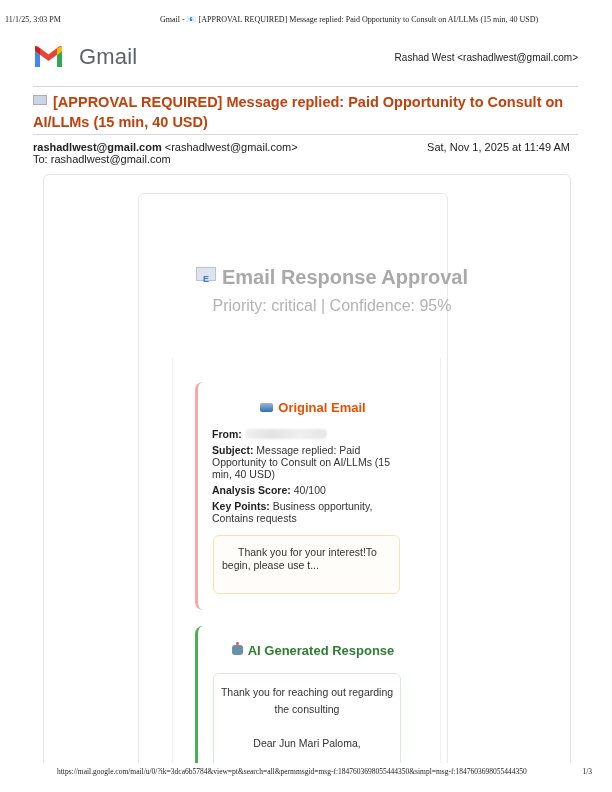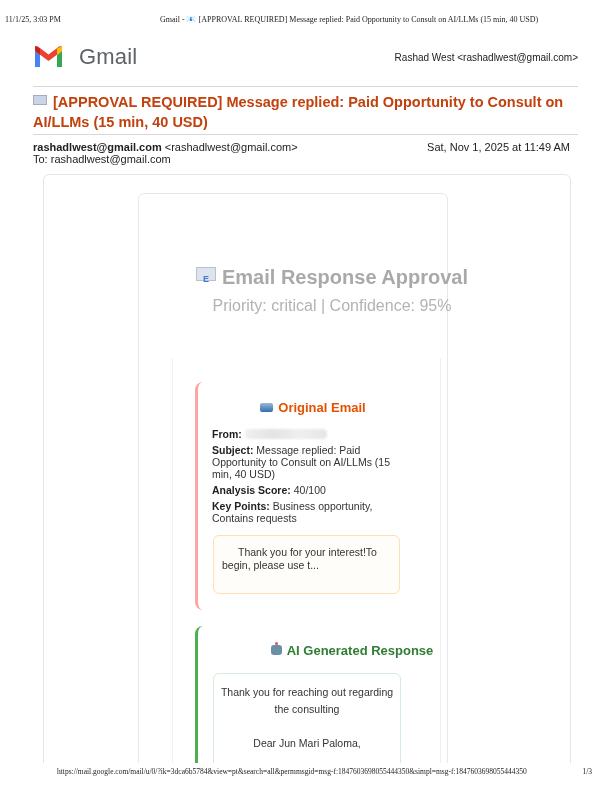--- a/index.html
+++ b/index.html
@@ -23,21 +23,21 @@
   .hero .title { font-size: 20px; font-weight: bold; color: #a9a9a9; line-height: 25px; }
   .hero .env-icon { display: inline-block; width: 18px; height: 12px; background: #dde4ee; border: 1px solid #b8c2d0; position: relative; vertical-align: 3px; margin-right: 6px; }
   .hero .env-icon::after { content: "E"; position: absolute; left: 6px; top: -1px; font-size: 9px; color: #3a7bd5; font-weight: bold; }
   .hero .sub { font-size: 16px; color: #b3b3b3; margin-top: 7px; }
   .content-area { position: absolute; left: 172px; top: 358px; width: 267px; height: 440px; border-left: 1px solid #eef0f5; border-right: 1px solid #eef0f5; }
   .section { position: absolute; left: 195px; width: 222px; border-left: 3px solid #fca5a5; border-radius: 8px 0 0 8px; }
   .section.orig { top: 382px; height: 228px; }
   .section.ai { top: 626px; height: 200px; border-left-color: #4caf50; }
   .section h3 { margin: 0; position: absolute; left: 0; width: 230px; text-align: center; font-size: 13px; font-weight: bold; }
   .section.orig h3 { top: 18px; color: #e65100; }
-  .section.ai h3 { top: 17px; color: #2e7d32; padding-left: 39px; }
+  .section.ai h3 { top: 17px; color: #2e7d32; }
   .ico-tray { display: inline-block; width: 13px; height: 9px; background: linear-gradient(#9fb6d3, #2f6fb0); border-radius: 2px; vertical-align: 0; margin-right: 5px; }
   .ico-robot { display: inline-block; width: 11px; height: 10px; background: #6b8fa8; border-radius: 3px; vertical-align: 0; margin-right: 5px; position: relative; }
   .ico-robot::before { content: ""; position: absolute; left: 4px; top: -3px; width: 3px; height: 3px; background: #d9534f; border-radius: 50%; }
   .fields { position: absolute; left: 14px; top: 46px; width: 200px; text-align: left; font-size: 10.5px; line-height: 12px; color: #333; }
   .fields p { margin: 0 0 4px 0; }
   .fields b { color: #222; }
   .blur { display: inline-block; width: 82px; height: 10px; background: linear-gradient(90deg, #f0f0f0, #e3e3e3, #efefef, #e6e6e6); border-radius: 4px; vertical-align: -1px; filter: blur(1.2px); }
   .snippet { position: absolute; left: 213px; top: 535px; width: 187px; height: 59px; border: 1px solid #ffe0b2; border-radius: 6px; background: #fffdf9; font-size: 10.5px; line-height: 13px; color: #333; padding: 10px 8px 0 8px; box-sizing: border-box; text-indent: 16px; }
   .reply { position: absolute; left: 213px; top: 673px; width: 188px; height: 130px; border: 1px solid #d7ecd8; border-radius: 6px; background: #fff; font-size: 10.5px; line-height: 17px; color: #333; text-align: center; padding-top: 10px; box-sizing: border-box; }
   .reply p { margin: 0 0 17px 0; }

